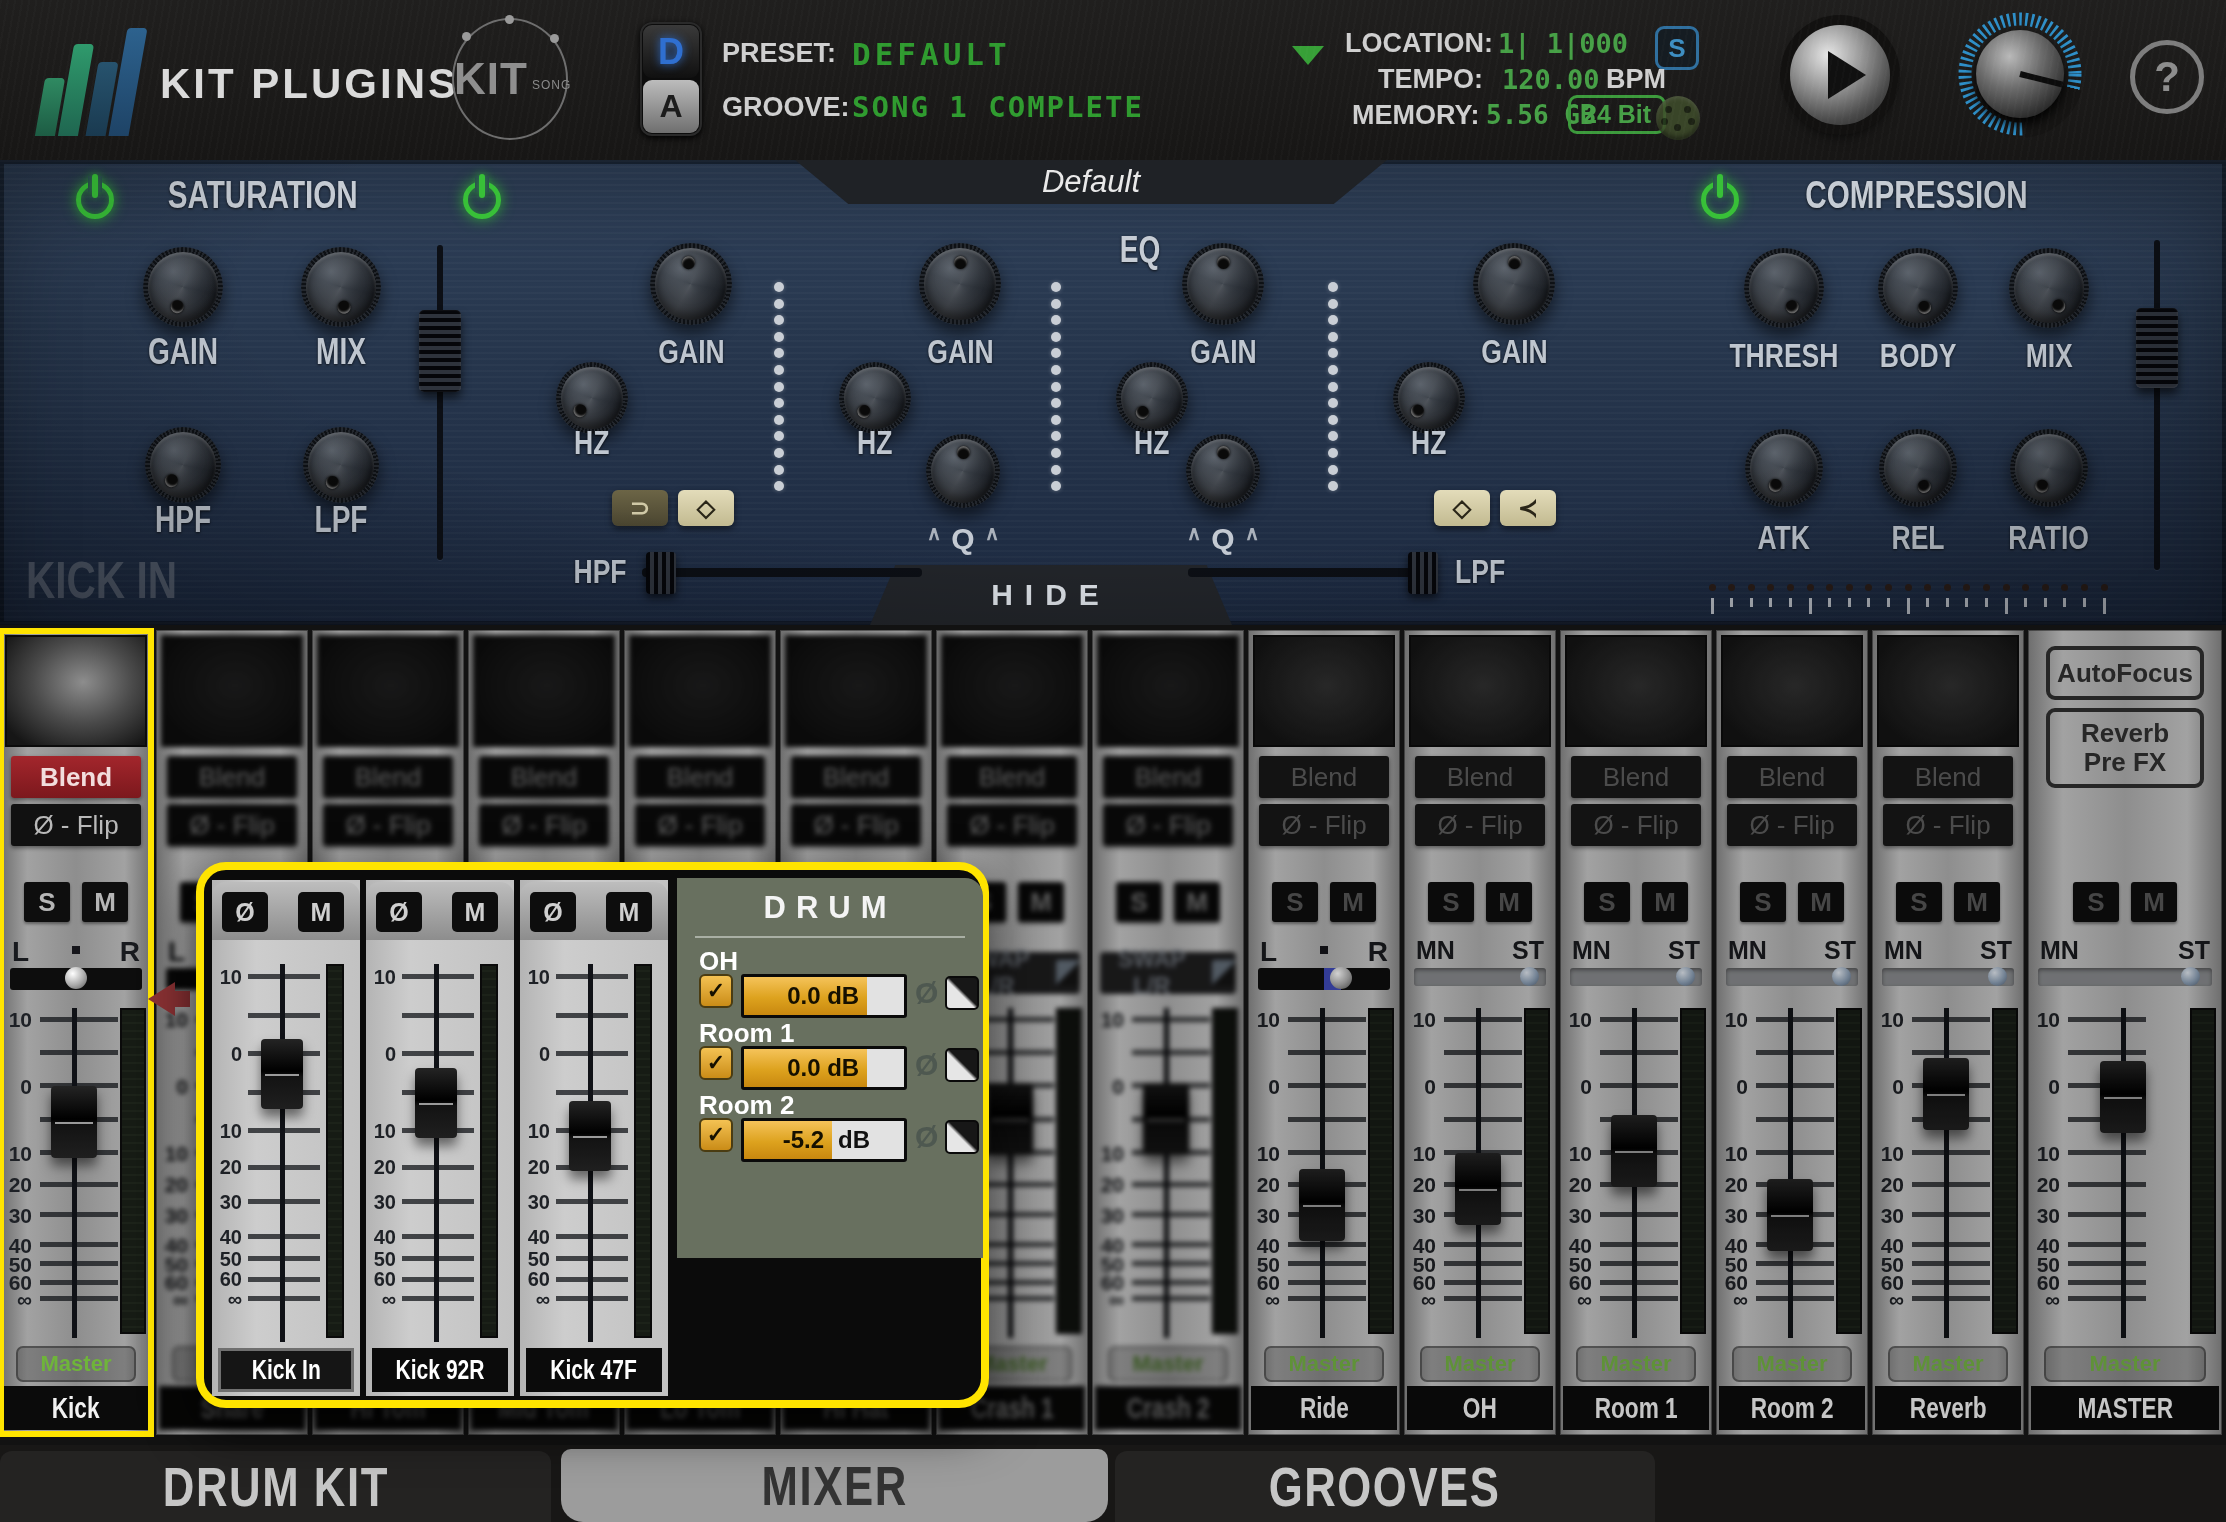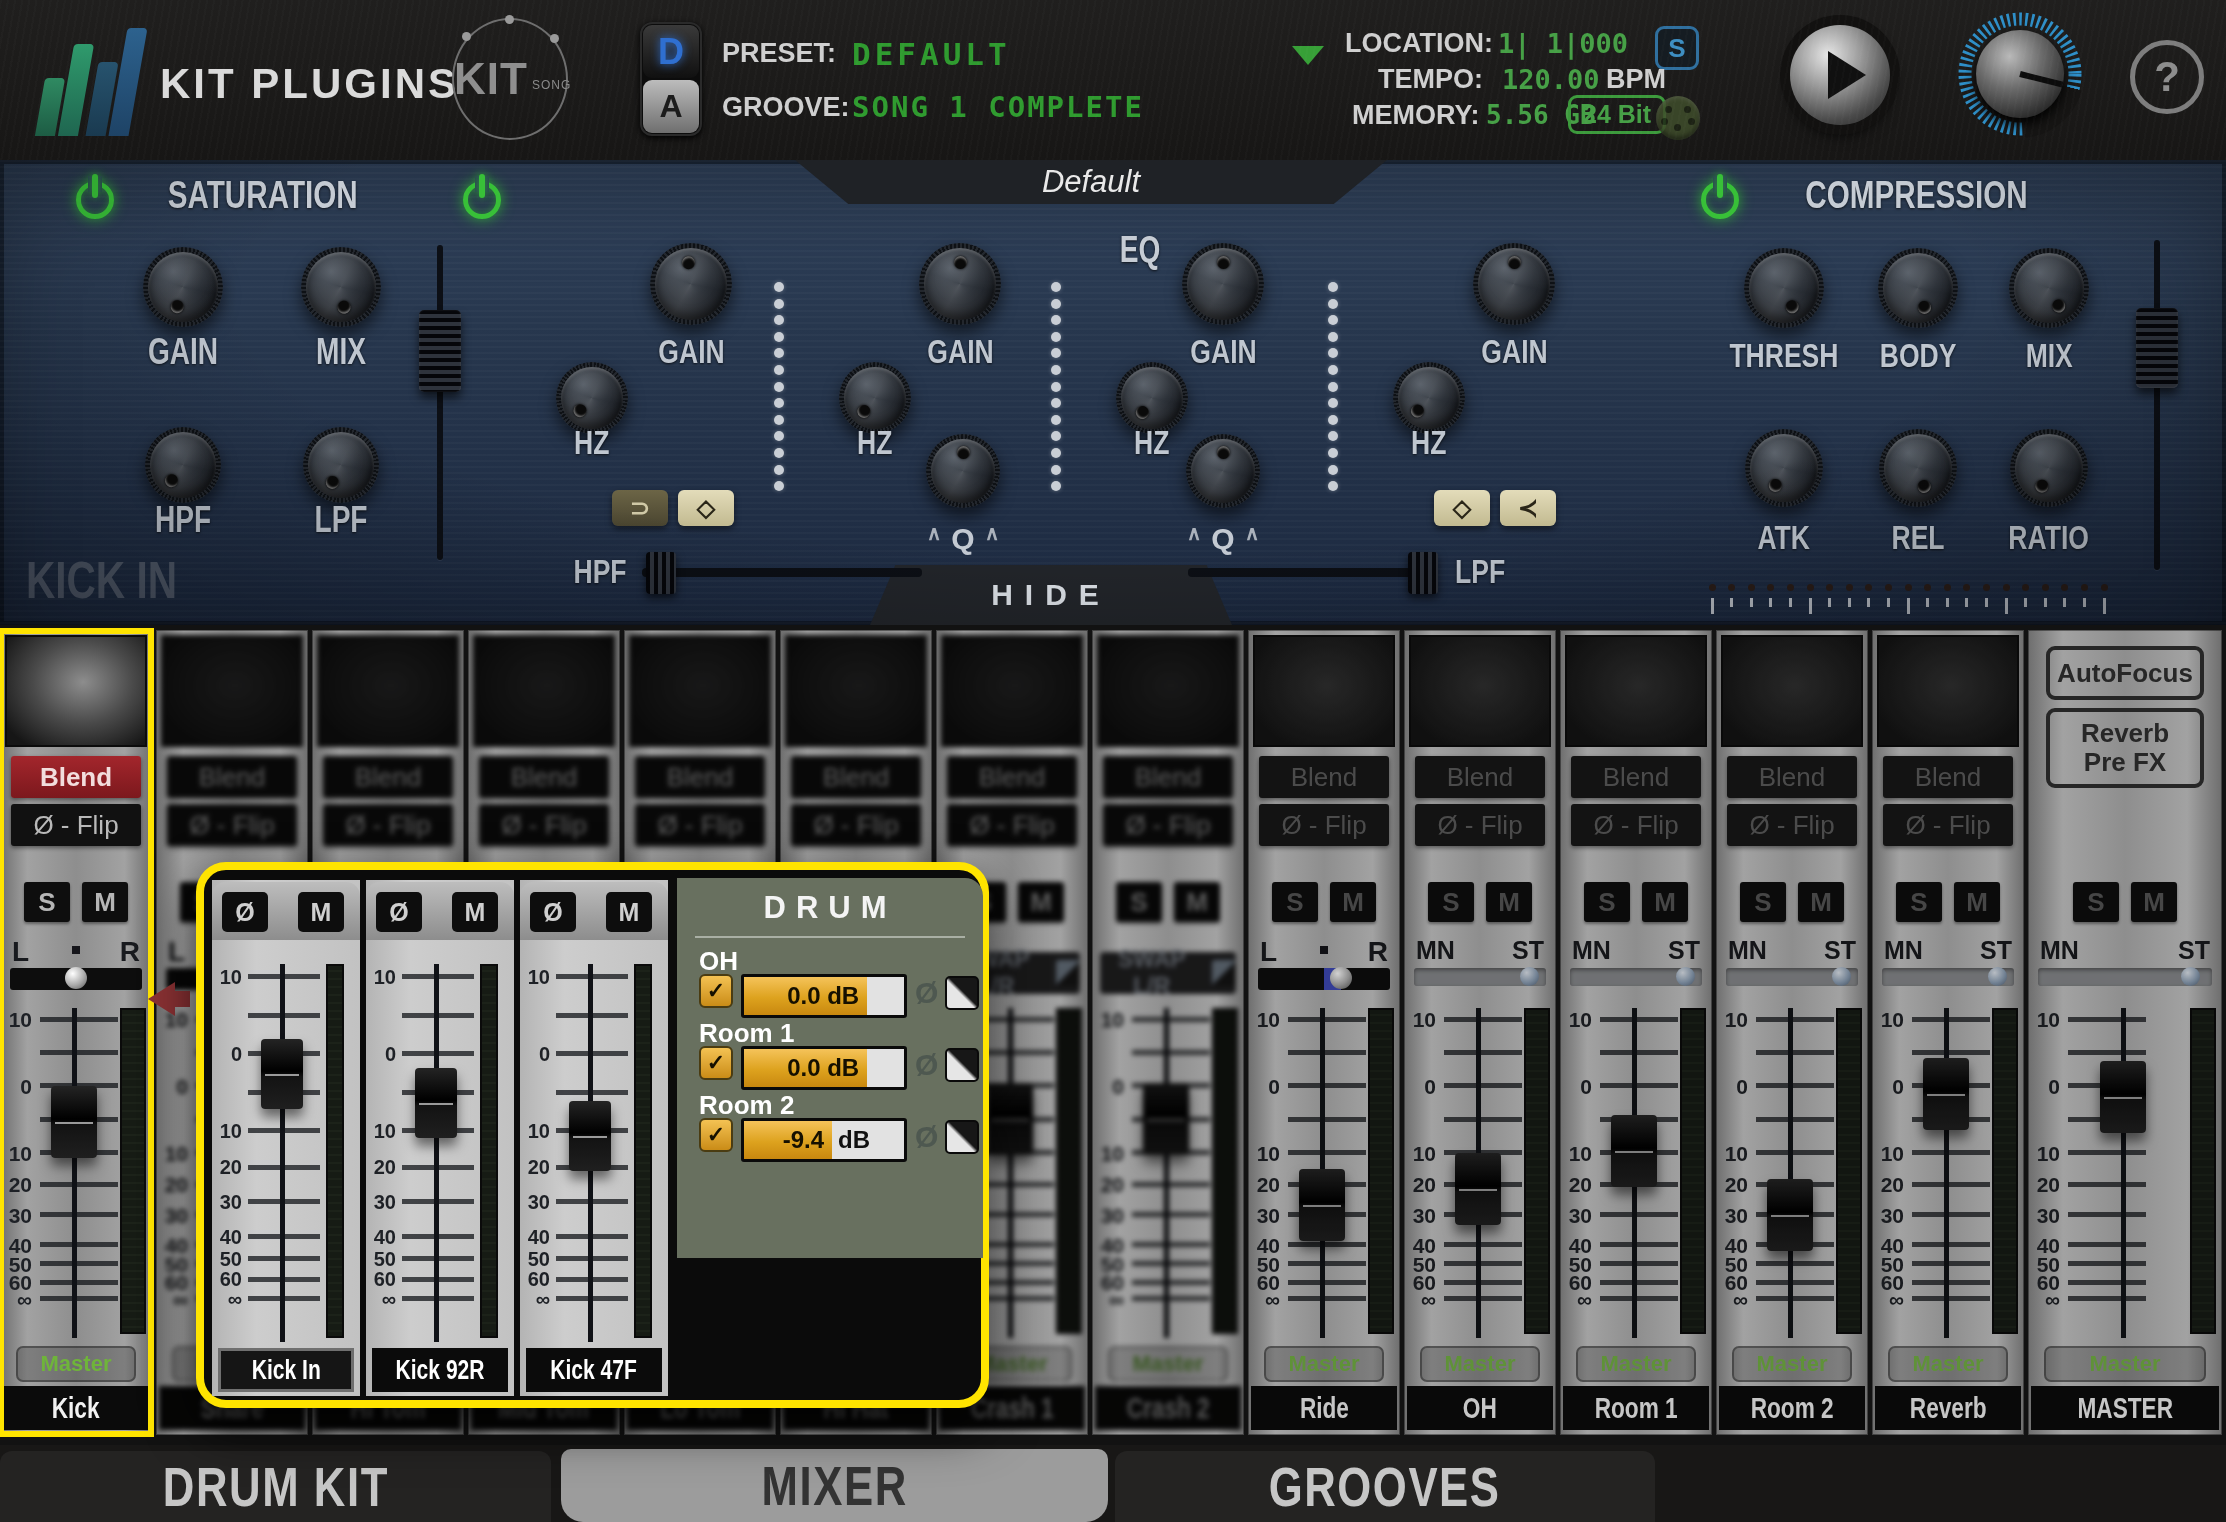--- a/index.html
+++ b/index.html
@@ -1349,21 +1349,21 @@
           <div class="b-fill" style="width: 77%;">
             <span>0.0 dB</span>
           </div>
         </div>
         <div class="b-phase" style="left: 238px; top: 170px;">Ø</div>
         <div class="b-diag" style="left: 268px; top: 170px;"></div>
         <div class="b-lbl" style="top: 212px;">Room 2</div>
         <div class="b-check ctr" style="top: 240px;">✓</div>
         <div class="b-slider" style="top: 240px;">
           <div class="b-fill" style="width: 55%;">
-            <span>-9.4</span>
+            <span>-5.2</span>
           </div>
           <div class="b-unit" style="left: calc(55% + 6px);">dB</div>
         </div>
         <div class="b-phase" style="left: 238px; top: 242px;">Ø</div>
         <div class="b-diag" style="left: 268px; top: 242px;"></div>
       </div>
     </div>
 
   <div id="footer">
       <div class="tab ctr" style="left: 0px; width: 551px;">

